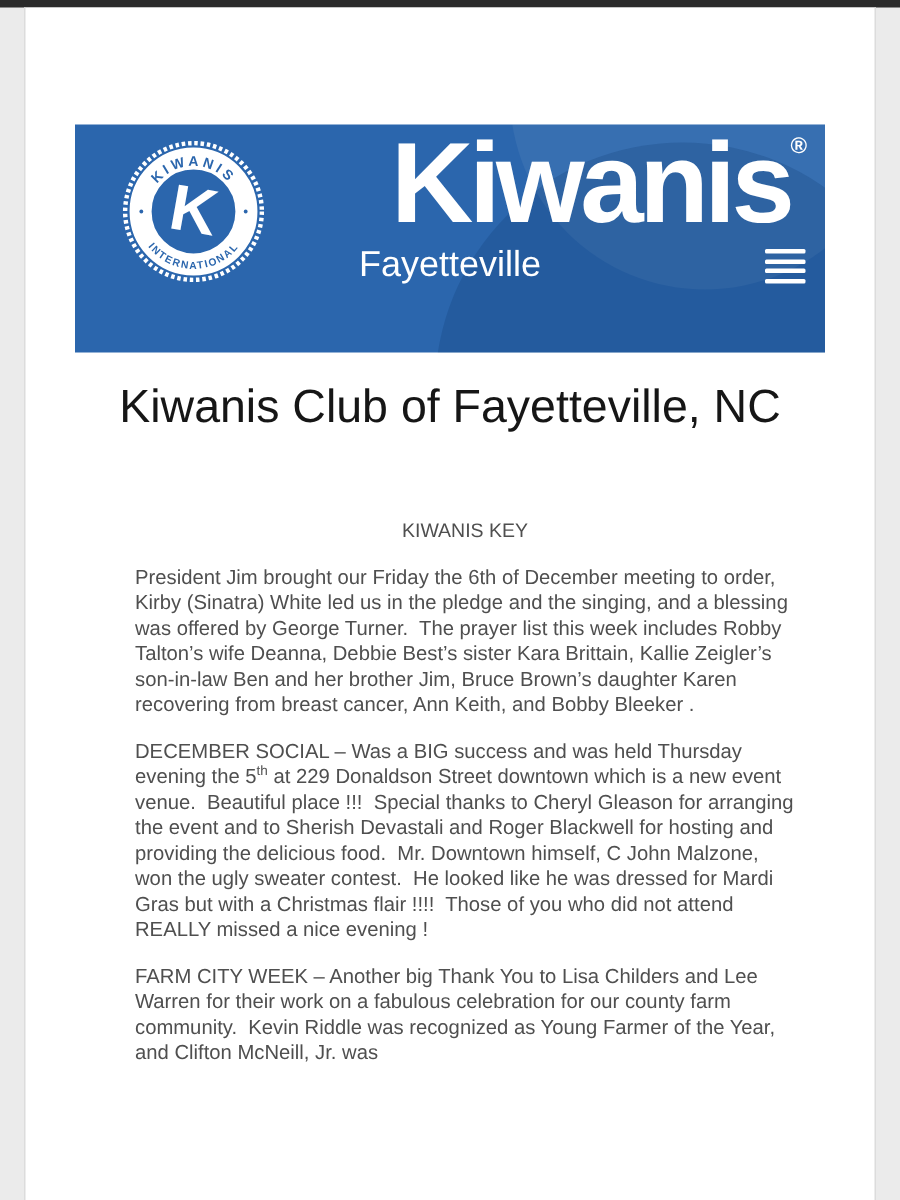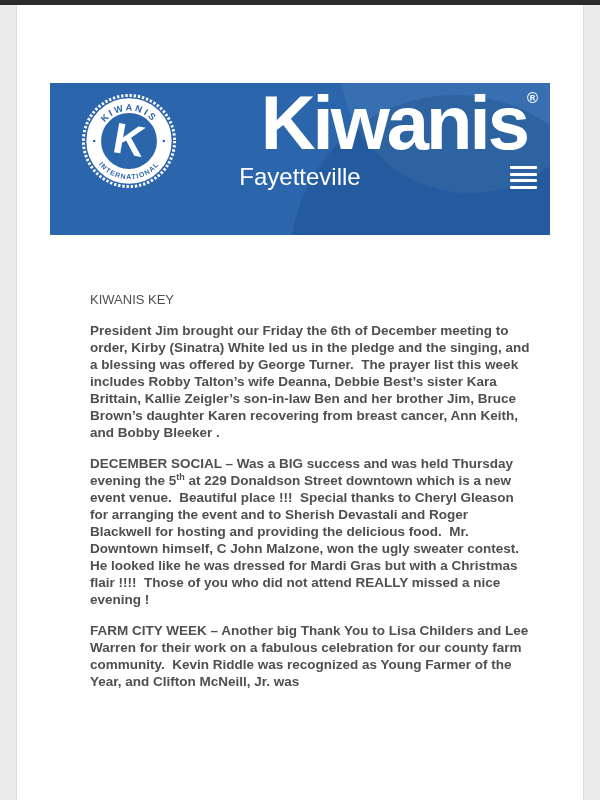--- a/index.html
+++ b/index.html
@@ -97,26 +97,27 @@
   }
   .content {
     margin: 56px 53px 0 73px;
     color: #4f4f4f;
   }
   .masthead, .issue-date {
     font-size: 13px;
     font-weight: 400;
     line-height: 17px;
     white-space: pre-wrap;
+    text-align: center;
   }
   .issue-date { padding-left: 17px; }
   .content p {
     margin: 14px 0 0 0;
     font-size: 13.5px;
-    font-weight: bold;
+    font-weight: normal;
     line-height: 17px;
     white-space: pre-wrap;
   }
   .content p sup {
     font-size: 9px;
     line-height: 0;
     text-align: center;
   }
 </style>
 </head>
@@ -153,20 +154,21 @@
     <div class="subtitle">Fayetteville</div>
 
     <div class="menu-icon">
       <div class="bar"></div>
       <div class="bar"></div>
       <div class="bar"></div>
       <div class="bar"></div>
     </div>
   </div>
 
+  <h1 class="page-title">Kiwanis Club of Fayetteville, NC</h1>
 
   <div class="content">
     <div class="masthead">KIWANIS KEY</div>
 
     <p>President Jim brought our Friday the 6th of December meeting to order, Kirby (Sinatra) White led us in the pledge and the singing, and a blessing was offered by George Turner.  The prayer list this week includes Robby Talton’s wife Deanna, Debbie Best’s sister Kara Brittain, Kallie Zeigler’s son-in-law Ben and her brother Jim, Bruce Brown’s daughter Karen recovering from breast cancer, Ann Keith, and Bobby Bleeker .</p>
 
 
     <p><span>DECEMBER SOCIAL – Was a BIG success and was held Thursday evening the 5</span><sup>th</sup><span> at 229 Donaldson Street downtown which is a new event venue.  Beautiful place !!!  Special thanks to Cheryl Gleason for arranging the event and to Sherish Devastali and Roger Blackwell for hosting and providing the delicious food.  Mr. Downtown himself, C John Malzone, won the ugly sweater contest.  He looked like he was dressed for Mardi Gras but with a Christmas flair !!!!  Those of you who did not attend REALLY missed a nice evening !</span></p>
 
     <p>FARM CITY WEEK – Another big Thank You to Lisa Childers and Lee Warren for their work on a fabulous celebration for our county farm community.  Kevin Riddle was recognized as Young Farmer of the Year, and Clifton McNeill, Jr. was</p>

